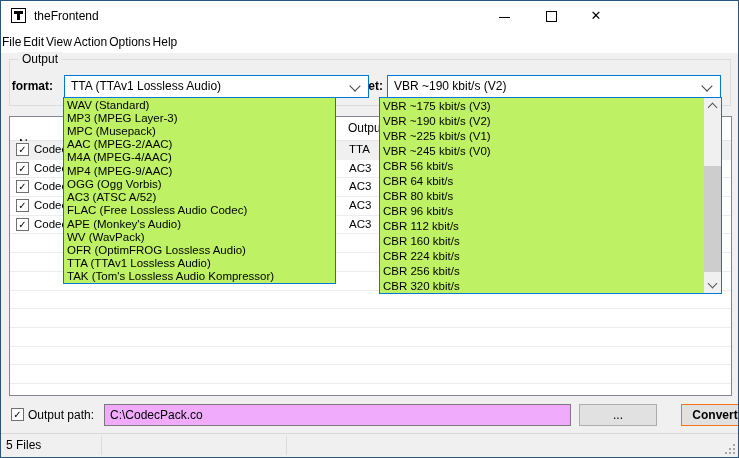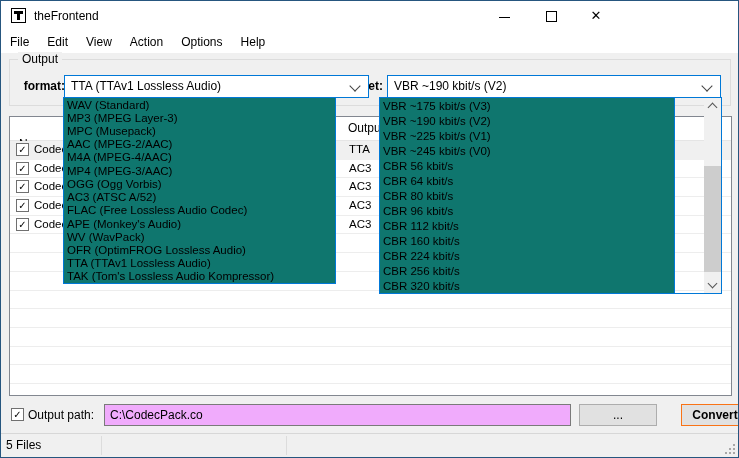--- a/index.html
+++ b/index.html
@@ -10,51 +10,51 @@
   .appicon:before{content:"";position:absolute;left:2px;top:2px;width:9px;height:3px;background:#000;}
   .appicon:after{content:"";position:absolute;left:5px;top:2px;width:3px;height:9px;background:#000;}
   .apptitle{position:absolute;left:33px;top:0;line-height:30px;}
   .wincontrols{position:absolute;right:0;top:0;height:30px;display:flex;}
   .wcbtn{width:46px;height:30px;position:relative;text-align:center;}
   .wc-min:before{content:"";position:absolute;left:18px;top:16px;width:11px;height:1px;background:#000;}
   .wc-max:before{content:"";position:absolute;left:19px;top:10px;width:9px;height:9px;border:1px solid #000;}
   .wc-close{font-size:13px;line-height:30px;}
   
   .menubar{position:absolute;left:0;top:30px;width:737px;height:22px;background:#fff;display:flex;}
-  .menuitem{padding:0 9px;line-height:22px;}
+  .menuitem{padding:0 1px;line-height:22px;}
   
   .client{position:absolute;left:0;top:52px;width:737px;height:380px;background:#f0f0f0;}
   
   .groupbox{position:absolute;left:8px;top:58px;width:722px;height:47px;border:1px solid #dcdcdc;box-sizing:border-box;}
   .grouplabel{position:absolute;left:8px;top:-8px;background:#f0f0f0;padding:0 4px;line-height:14px;}
   .fieldlabel{position:absolute;font-weight:bold;line-height:23px;text-align:right;}
-  .lbl-format{left:12px;top:74px;width:52px;}
+  .lbl-format{left:0;top:74px;width:52px;}
   .lbl-preset{left:330px;top:74px;width:52px;}
   .combobox{position:absolute;top:74px;height:23px;background:#fff;border:1px solid #0078d7;box-sizing:border-box;z-index:10;}
   .combo-format{left:63px;width:305px;}
   .combo-preset{left:386px;width:334px;}
   .combotext{position:absolute;left:6px;top:0;line-height:21px;white-space:nowrap;}
   .chev{position:absolute;right:9px;top:6px;width:7px;height:7px;border-right:1px solid #444;border-bottom:1px solid #444;transform:rotate(45deg);}
   
   .filelist{position:absolute;left:8px;top:115px;width:723px;height:280px;background:#fff;border:1px solid #828790;box-sizing:border-box;}
   .listheader{position:absolute;left:0;top:0;width:721px;height:24px;background:#fff;border-bottom:1px solid #e5e5e5;box-sizing:border-box;}
   .hdr-name{position:absolute;left:9px;top:16px;line-height:23px;}
   .hdr-output{position:absolute;left:338px;top:0;line-height:23px;}
   .listbody{position:absolute;left:0;top:24px;width:721px;height:254px;
     background:repeating-linear-gradient(to bottom,#ffffff 0px,#ffffff 17.7px,#ededed 17.7px,#ededed 18.7px);}
   .collines span{position:absolute;top:0;width:1px;height:278px;background:#ededed;pointer-events:none;}
   .filerow{position:relative;height:18.7px;}
   .filerow.sel{background:#f0f0f0;}
   .cb{position:absolute;left:6px;top:2px;width:13px;height:13px;border:1px solid #707070;background:#fff;box-sizing:border-box;font-size:10px;line-height:11px;text-align:center;}
   .fname{position:absolute;left:24px;top:2px;font-size:11.5px;white-space:nowrap;}
   .fout{position:absolute;left:339px;top:2px;font-size:11.5px;}
   
-  .dd{position:absolute;background:#0f766e;border:1px solid #0078d7;box-sizing:border-box;z-index:20;display:flex;flex-direction:column;}
+  .dd{position:absolute;background:#bef264;border:1px solid #0078d7;box-sizing:border-box;z-index:20;display:flex;flex-direction:column;}
   .dd-format{left:62px;top:96px;width:273px;height:187px;}
-  .dd-preset{left:378px;top:96px;width:296px;height:197px;padding-right:17px;}
+  .dd-preset{left:378px;top:96px;width:343px;height:197px;padding-right:17px;}
   .dd-item{flex:1;display:flex;align-items:center;padding-left:3px;font-size:11.5px;white-space:nowrap;overflow:hidden;}
   .scrollbar{position:absolute;right:0;top:0;width:17px;height:195px;background:#f0f0f0;}
   .sb-up,.sb-down{position:absolute;left:0;width:17px;height:16px;}
   .sb-up{top:0;} .sb-down{bottom:0;}
   .sb-up:before,.sb-down:before{content:"";position:absolute;left:5px;width:6px;height:6px;border-right:1px solid #555;border-bottom:1px solid #555;}
   .sb-up:before{top:6px;transform:rotate(-135deg);}
   .sb-down:before{top:3px;transform:rotate(45deg);}
   .sb-thumb{position:absolute;left:0;top:68px;width:17px;height:106px;background:#cdcdcd;}
   
   .chk{position:absolute;width:13px;height:13px;border:1px solid #707070;background:#fff;box-sizing:border-box;font-size:10px;line-height:11px;text-align:center;}
@@ -161,21 +161,21 @@
       </div>
   </div>
 
   <div class="dd dd-format">
 
   <div class="dd-item">WAV (Standard)</div>
       <div class="dd-item">MP3 (MPEG Layer-3)</div>
       <div class="dd-item">MPC (Musepack)</div>
       <div class="dd-item">AAC (MPEG-2/AAC)</div>
       <div class="dd-item">M4A (MPEG-4/AAC)</div>
-      <div class="dd-item">MP4 (MPEG-3/AAC)</div>
+      <div class="dd-item">MP4 (MPEG-9/AAC)</div>
       <div class="dd-item">OGG (Ogg Vorbis)</div>
       <div class="dd-item">AC3 (ATSC A/52)</div>
       <div class="dd-item">FLAC (Free Lossless Audio Codec)</div>
       <div class="dd-item">APE (Monkey's Audio)</div>
       <div class="dd-item">WV (WavPack)</div>
       <div class="dd-item">OFR (OptimFROG Lossless Audio)</div>
       <div class="dd-item">TTA (TTAv1 Lossless Audio)</div>
       <div class="dd-item">TAK (Tom's Lossless Audio Kompressor)</div>
     </div>
 

